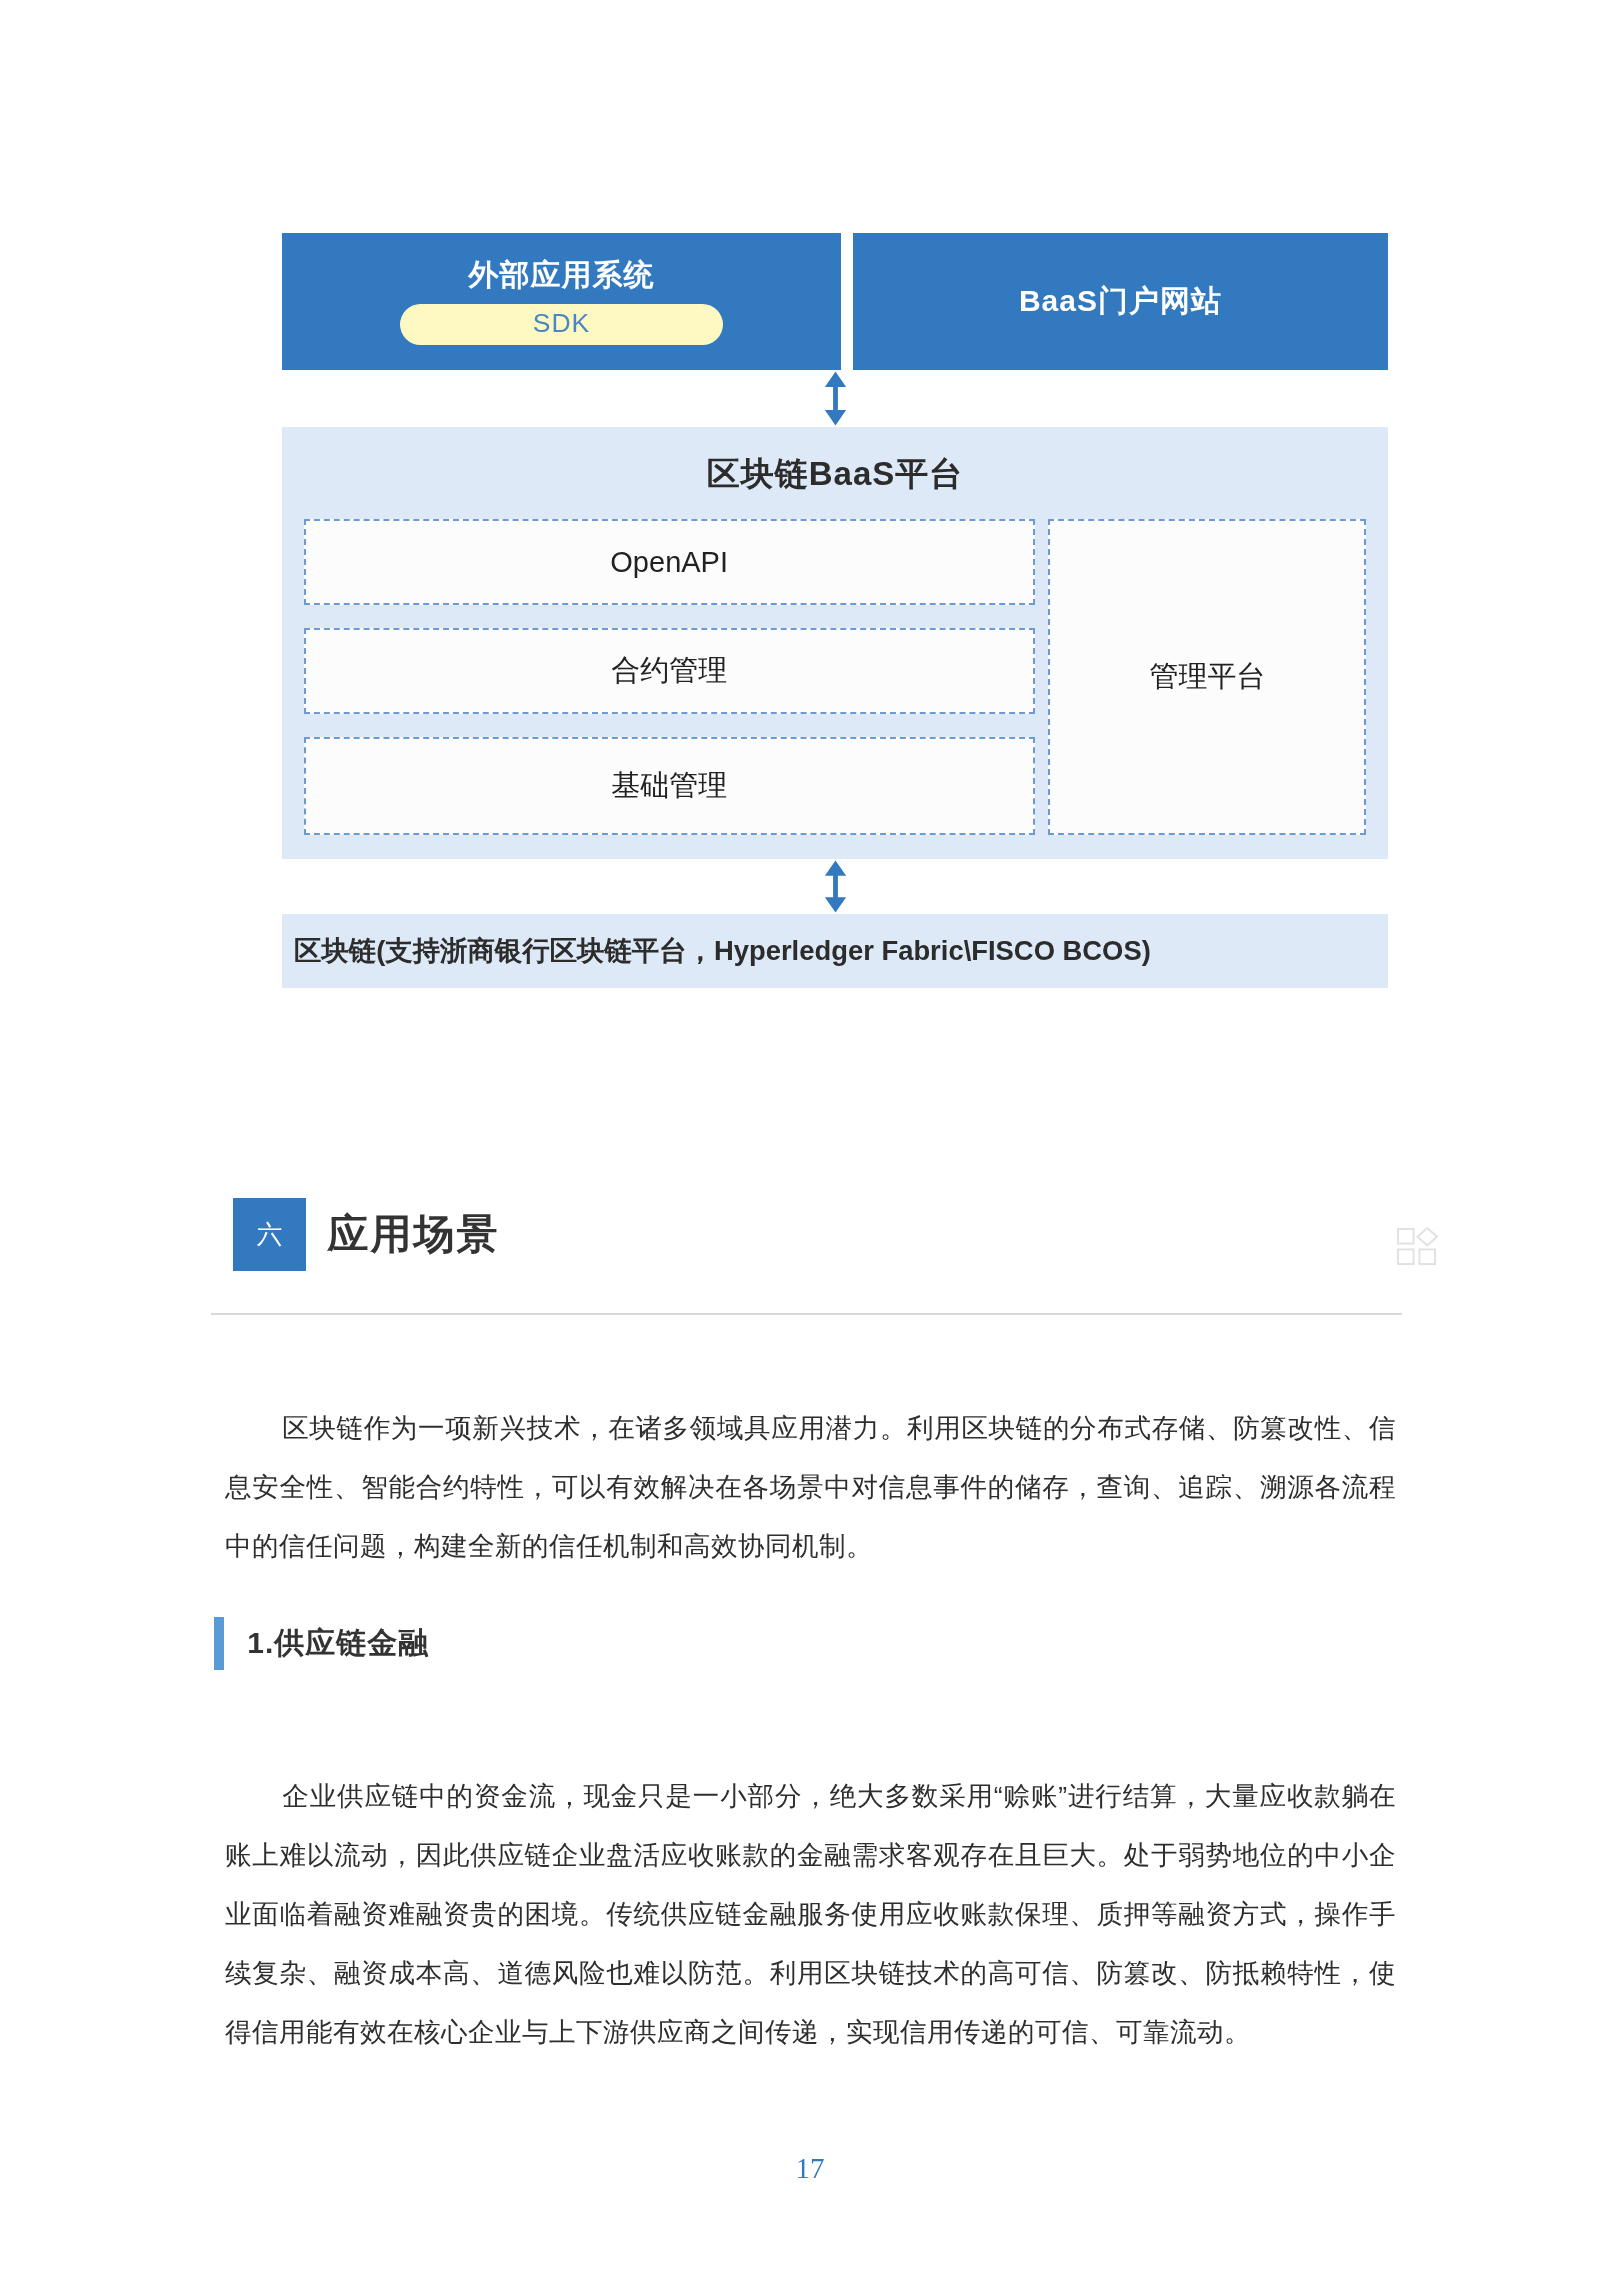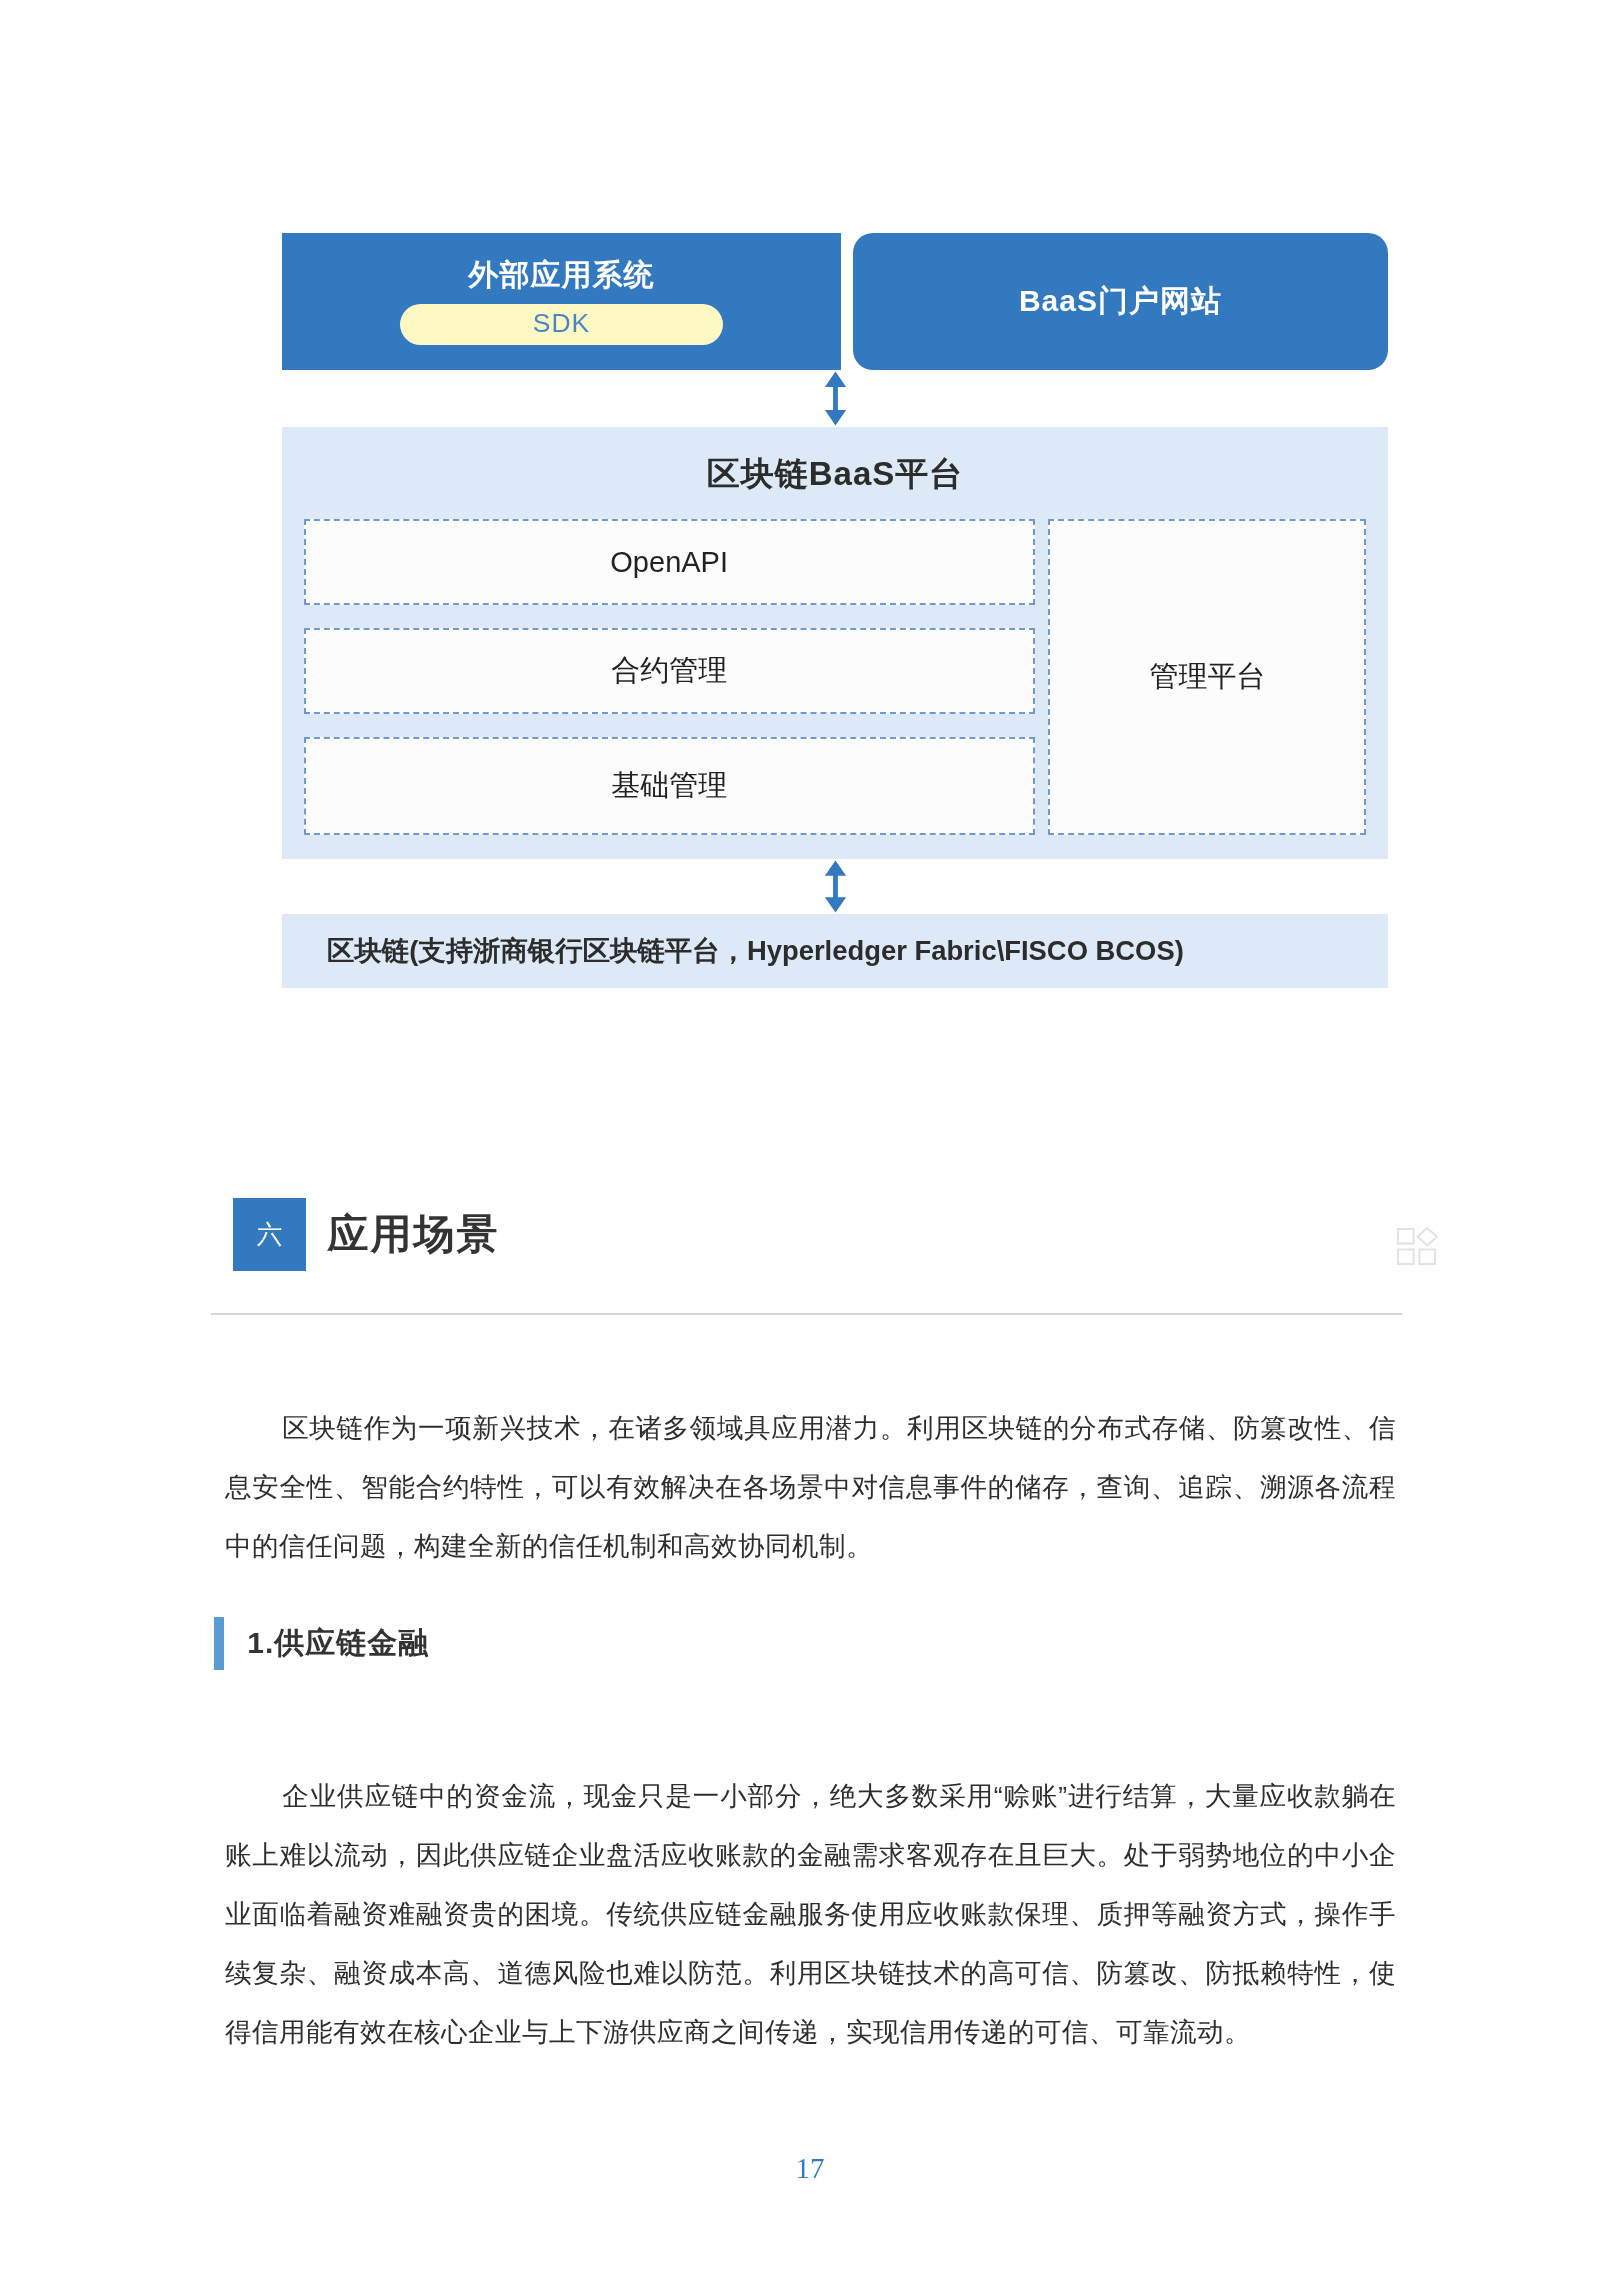--- a/index.html
+++ b/index.html
@@ -31,21 +31,21 @@
   }
   .top-box {
     background: #3379bf;
     color: #ffffff;
     display: flex;
     flex-direction: column;
     align-items: center;
     justify-content: center;
   }
   .top-box.left { width: 559px; }
-  .top-box.right { flex: 1; border-radius: 20px; }
+  .top-box.right { flex: 1; }
   .top-box-title {
     font-size: 30px;
     font-weight: bold;
     letter-spacing: 1px;
     line-height: 1.15;
   }
   .top-box-title.thin {
     font-weight: bold;
   }
   .sdk-pill {
@@ -108,21 +108,21 @@
   .platform-right {
     width: 318px;
     font-size: 29px;
   }
 
   .chain-box {
     background: #dde9f6;
     height: 74px;
     display: flex;
     align-items: center;
-    padding-left: 45px;
+    padding-left: 12px;
     box-sizing: border-box;
     font-size: 27.4px;
     font-weight: bold;
     color: #2c2c2c;
     letter-spacing: 0px;
   }
 
   
   #section-head {
     position: absolute;

